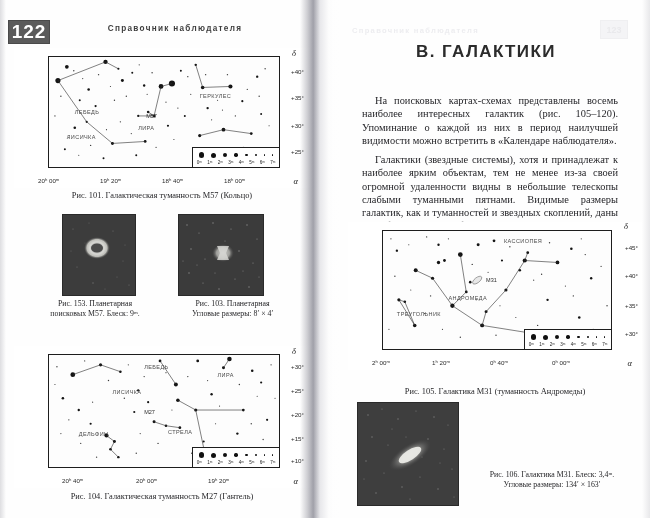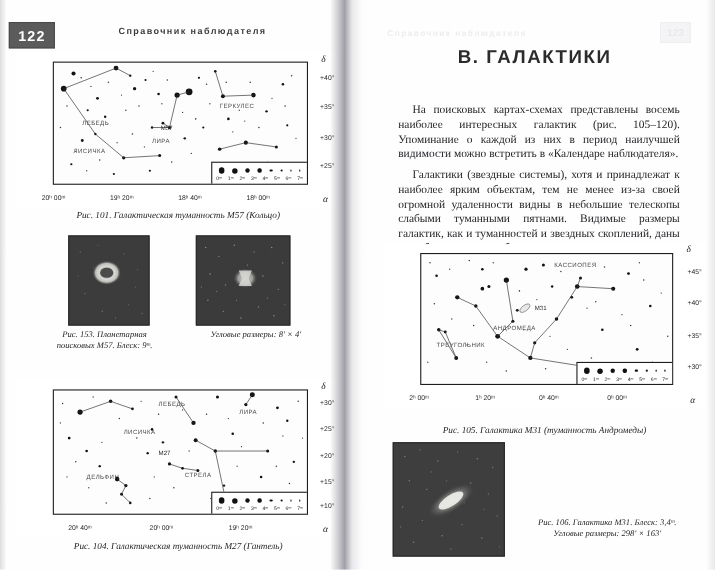--- a/index.html
+++ b/index.html
@@ -28,21 +28,21 @@
   }
   .edge-left{position:absolute;top:0;bottom:0;left:0;width:6px;
     background:linear-gradient(to right,rgba(190,190,196,.5),rgba(255,255,255,0));z-index:39;}
   .edge-right{position:absolute;top:0;bottom:0;right:0;width:8px;
     background:linear-gradient(to left,rgba(205,205,210,.45),rgba(255,255,255,0));z-index:39;}
 
   
   .pagenum-box{
     position:absolute;left:8px;top:20px;width:40px;height:22px;
     background:#5b5b5b;color:#ffffff;
-    font-family:"Liberation Sans",sans-serif;font-weight:bold;font-size:13px;
+    font-family:"Liberation Sans",sans-serif;font-weight:bold;font-size:19px;
     letter-spacing:1px;display:flex;align-items:center;justify-content:center;
     border:1px solid #4a4a4a;
   }
   .running-head{
     position:absolute;left:60px;top:24px;width:230px;text-align:center;
     font-family:"Liberation Sans",sans-serif;font-weight:bold;font-size:8.2px;
     letter-spacing:1.3px;color:#3e3e3e;
   }
   .running-head-ghost{
     position:absolute;left:352px;top:26px;width:220px;
@@ -101,21 +101,21 @@
     display:flex;flex-direction:column;justify-content:center;
   }
   .magrow{display:flex;align-items:center;justify-content:space-around;height:9px;padding:0 2px;}
   .magrow .dot{background:#111;border-radius:50%;}
   .magnums{display:flex;align-items:center;justify-content:space-around;
     font-family:"Liberation Sans",sans-serif;font-size:4.6px;color:#222;padding:0 1px;}
 
   
   .caption{
     position:absolute;text-align:center;
-    font-family:"Liberation Serif",serif;font-style:italic;
+    font-family:"Liberation Serif",serif;
     font-size:8.4px;line-height:10.5px;color:#1f1f22;
   }
   .caption-sm{font-size:7.8px;line-height:9.6px;}
 
   
   .photo{position:absolute;background:#3a3a3a;overflow:hidden;border:1px solid #2a2a2a;}
   .photo .sky{position:absolute;inset:0;}
 </style>
 </head>
 <body>
@@ -330,20 +330,21 @@
       <path d="M38,31 L50,31 L47,38 L50,45 L38,45 L41,38 Z" fill="#d6d6d2" opacity=".85"></path>
     </svg>
   </div>
 
   <div class="caption caption-sm" style="left:20px;top:299px;width:150px;">
     <div>Рис. 153. Планетарная</div>
     <div>поисковых M57. Блеск: 9ᵐ.</div>
   </div>
 
   <div class="caption caption-sm" style="left:155px;top:299px;width:155px;">
+    <div>Рис. 103. Планетарная</div>
     <div>Угловые размеры: 8′ × 4′</div>
   </div>
 
   <div class="chart" style="left:14px;top:346px;width:296px;height:142px;">
     <div class="frame">
       <svg viewBox="0 0 232 114" preserveAspectRatio="none">
         <g fill="#141414">
           <circle cx="24" cy="20" r="2.4"></circle>
             <circle cx="52" cy="10" r="1.6"></circle>
             <circle cx="72" cy="17" r="1.3"></circle>
@@ -623,19 +624,19 @@
           <circle cx="48" cy="34" r=".5"></circle>
           <circle cx="82" cy="60" r=".5"></circle>
       </g>
       <ellipse cx="52" cy="52" rx="24" ry="10" transform="rotate(-33 52 52)" fill="url(#m31Core)" opacity=".75"></ellipse>
       <ellipse cx="52" cy="52" rx="13" ry="5" transform="rotate(-33 52 52)" fill="#eaeae6" opacity=".95"></ellipse>
     </svg>
   </div>
 
   <div class="caption caption-sm" style="left:462px;top:470px;width:180px;">
     <div>Рис. 106. Галактика M31. Блеск: 3,4ᵐ.</div>
-    <div>Угловые размеры: 298′ × 163′</div>
+    <div>Угловые размеры: 134′ × 163′</div>
   </div>
 
   <div class="gutter"></div>
   <div class="edge-left"></div>
   <div class="edge-right"></div>
 </div>
 
 </body></html>

